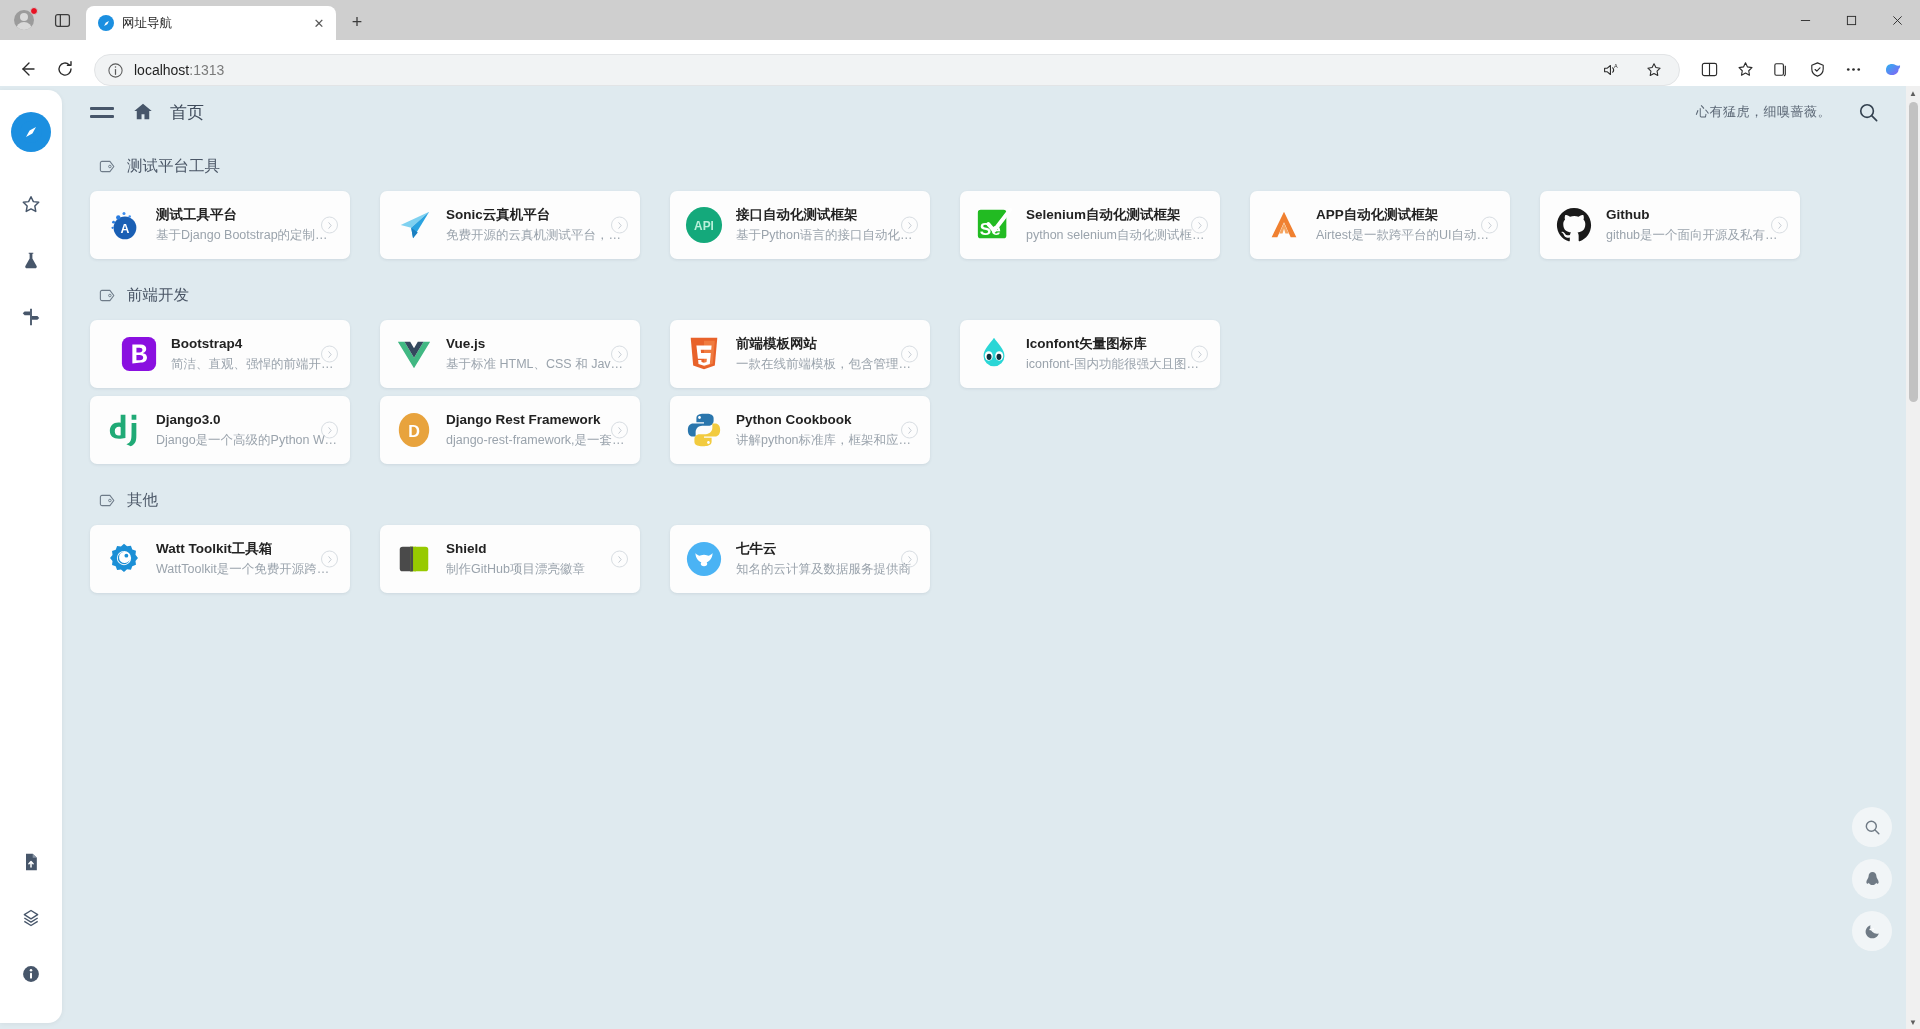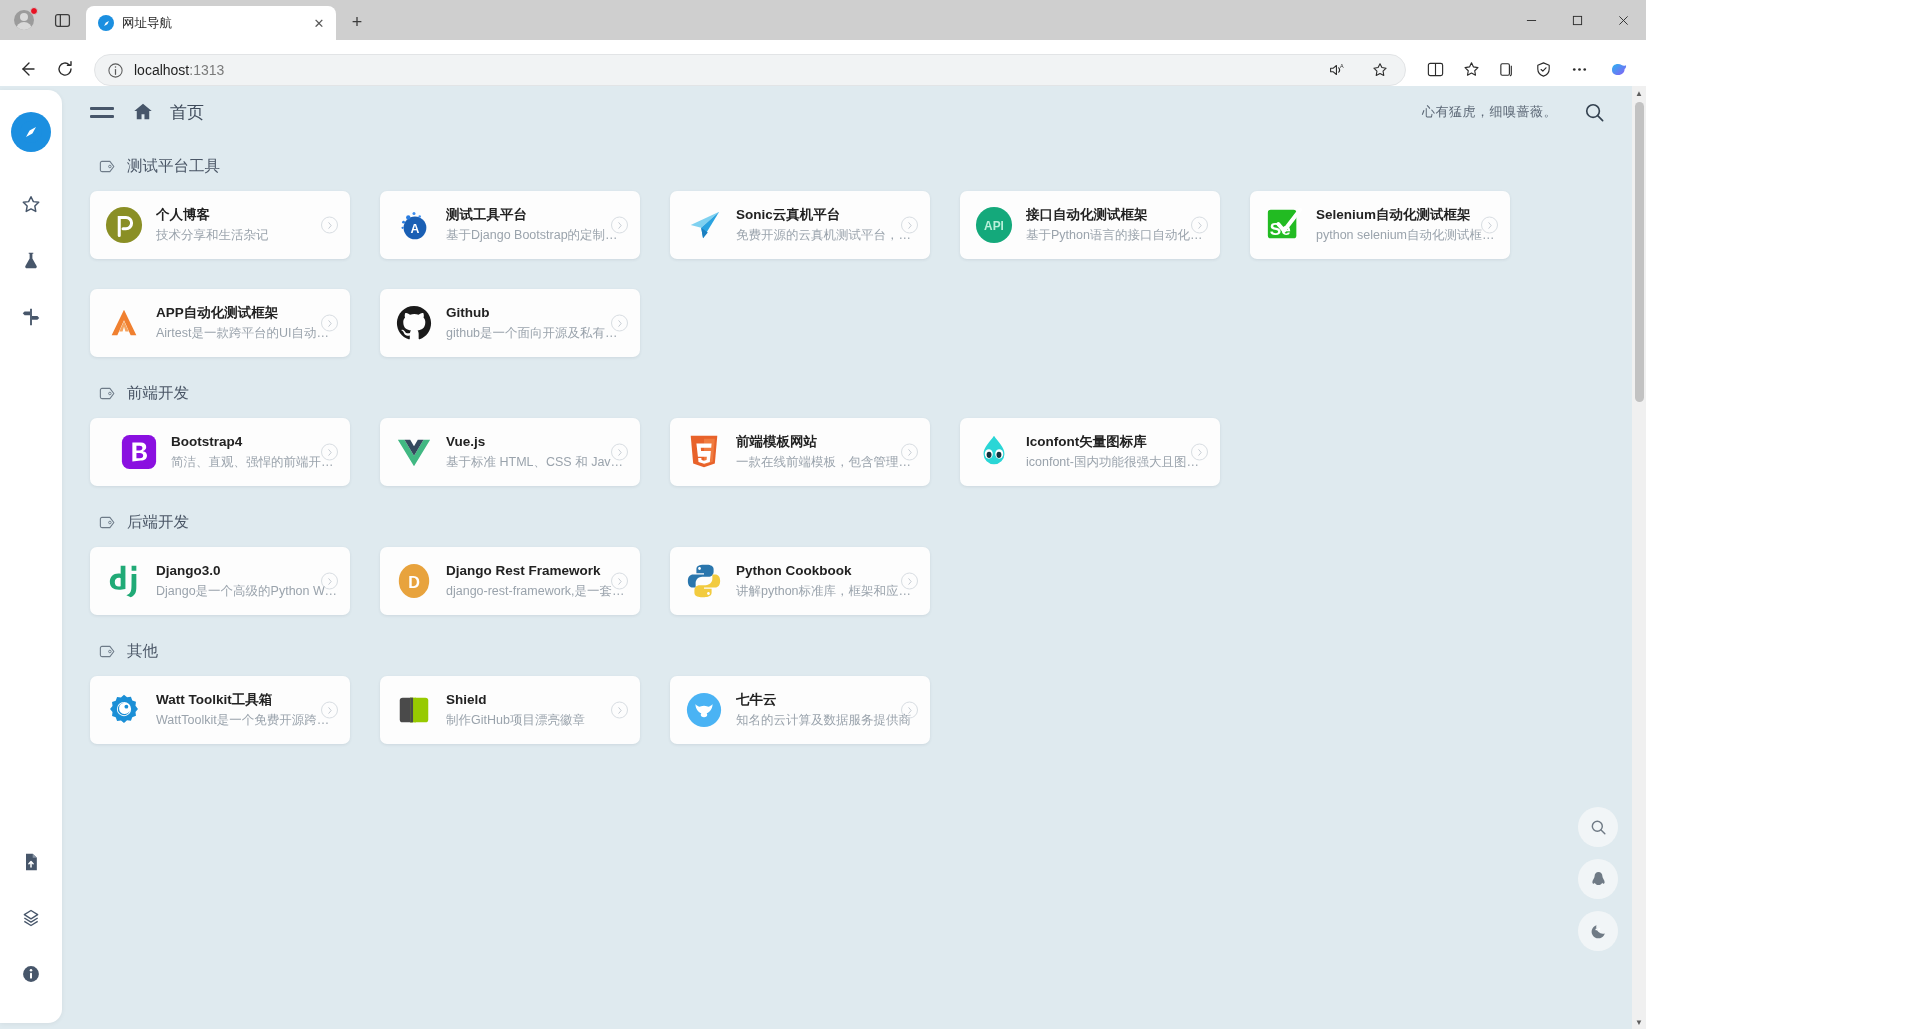--- a/index.html
+++ b/index.html
@@ -3,21 +3,21 @@
 <meta charset="utf-8">
 <style>
   * { box-sizing: border-box; margin: 0; padding: 0; }
   html, body {
     width: 1920px; height: 1029px; overflow: hidden;
     font-family: "Liberation Sans", "DejaVu Sans", sans-serif;
     background: #ffffff;
   }
 
   
-  .browser { width: 1646px; height: 1029px; display: flex; flex-direction: column; background: #cfcfcf; }
+  .browser { width: 1920px; height: 1029px; display: flex; flex-direction: column; background: #cfcfcf; }
 
   .tabstrip {
     height: 40px; background: #cfcfcf; display: flex; align-items: flex-end; padding-left: 4px;
     position: relative; flex: 0 0 40px;
   }
   .profile-btn {
     width: 40px; height: 34px; display: flex; align-items: center; justify-content: center;
     position: relative; margin-bottom: 3px;
   }
   .avatar-circle {
@@ -380,38 +380,20 @@
               <div class="section-title">
                 <span>
                   <svg width="19" height="19" viewBox="0 0 24 24">
                     <path d="M3 7.5a2 2 0 0 1 2-2h10l5 6.5-5 6.5H5a2 2 0 0 1-2-2z" fill="none" stroke="#6e7b88" stroke-width="1.4" stroke-linejoin="round"></path>
                     <circle cx="15" cy="12" r="1.6" fill="none" stroke="#6e7b88" stroke-width="1.2"></circle>
                   </svg>
                 </span>
                 <span>测试平台工具</span>
               </div>
               <div class="cards">
-                <a class="card" href="#" style="text-decoration: none;">
-                  <div class="card-icon">
-                    <svg width="38" height="38" viewBox="0 0 40 40">
-                      <circle cx="20" cy="20" r="19" fill="#8a8f25"></circle>
-                      <path d="M15 31V12h7a6 6 0 0 1 0 12h-3" fill="none" stroke="#fff" stroke-width="3.2" stroke-linecap="round"></path>
-                      <circle cx="21" cy="18.5" r="2.2" fill="#8a8f25"></circle>
-                    </svg>
-                  </div>
-                  <div class="card-text">
-                    <div class="card-title">个人博客</div>
-                    <div class="card-desc">技术分享和生活杂记</div>
-                  </div>
-                  <div class="card-arrow">
-                    <svg width="8" height="8" viewBox="0 0 10 10">
-                      <path d="M3.5 1.5L6.5 5 3.5 8.5" fill="none" stroke="#c3cad1" stroke-width="1.2" stroke-linecap="round" stroke-linejoin="round"></path>
-                    </svg>
-                  </div>
-                </a>
                 <a class="card" href="#" style="text-decoration: none;">
                   <div class="card-icon">
                     <svg width="38" height="38" viewBox="0 0 40 40">
                       <circle cx="21" cy="23" r="12" fill="#1a5fb4"></circle>
                       <circle cx="14" cy="12" r="2.3" fill="#2a7de1"></circle>
                       <circle cx="20" cy="8" r="1.6" fill="#3d8ef0"></circle>
                       <circle cx="9" cy="17" r="1.5" fill="#2a7de1"></circle>
                       <circle cx="26" cy="11" r="1.3" fill="#3d8ef0"></circle>
                       <circle cx="8" cy="23" r="1.2" fill="#2a7de1"></circle>
                       <text x="21" y="28" font-size="13" font-weight="bold" fill="#fff" text-anchor="middle" font-family="Liberation Sans">A</text>
@@ -594,29 +576,20 @@
                   </div>
                   <div class="card-arrow">
                     <svg width="8" height="8" viewBox="0 0 10 10">
                       <path d="M3.5 1.5L6.5 5 3.5 8.5" fill="none" stroke="#c3cad1" stroke-width="1.2" stroke-linecap="round" stroke-linejoin="round"></path>
                     </svg>
                   </div>
                 </a>
               </div>
             </div>
             <div class="section">
-              <div class="section-title">
-                <span>
-                  <svg width="19" height="19" viewBox="0 0 24 24">
-                    <path d="M3 7.5a2 2 0 0 1 2-2h10l5 6.5-5 6.5H5a2 2 0 0 1-2-2z" fill="none" stroke="#6e7b88" stroke-width="1.4" stroke-linejoin="round"></path>
-                    <circle cx="15" cy="12" r="1.6" fill="none" stroke="#6e7b88" stroke-width="1.2"></circle>
-                  </svg>
-                </span>
-                <span>后端开发</span>
-              </div>
               <div class="cards">
                 <a class="card" href="#" style="text-decoration: none;">
                   <div class="card-icon">
                     <svg width="38" height="38" viewBox="0 0 40 40">
                       <path d="M16.5 4h5v24.5c-2.6.6-4.6.8-6.7.8-6.4 0-9.7-2.9-9.7-8.4 0-5.3 3.5-8.8 9-8.8.9 0 1.5.1 2.4.3zm0 13c-.7-.2-1.2-.3-1.9-.3-2.7 0-4.3 1.7-4.3 4.6 0 2.9 1.5 4.5 4.2 4.5.6 0 1.2-.1 2-.2z" fill="#20aa76"></path>
                       <path d="M28 12.5h5V25c0 4.3-.3 6.4-1.3 8.2-.9 1.7-2.1 2.8-4.6 4l-4.6-2.2c2.5-1.2 3.7-2.2 4.4-3.8.8-1.6 1-3.5 1-8.4zm0-8.5h5v5.1h-5z" fill="#20aa76"></path>
                     </svg>
                   </div>
                   <div class="card-text">
                     <div class="card-title">Django3.0</div>

